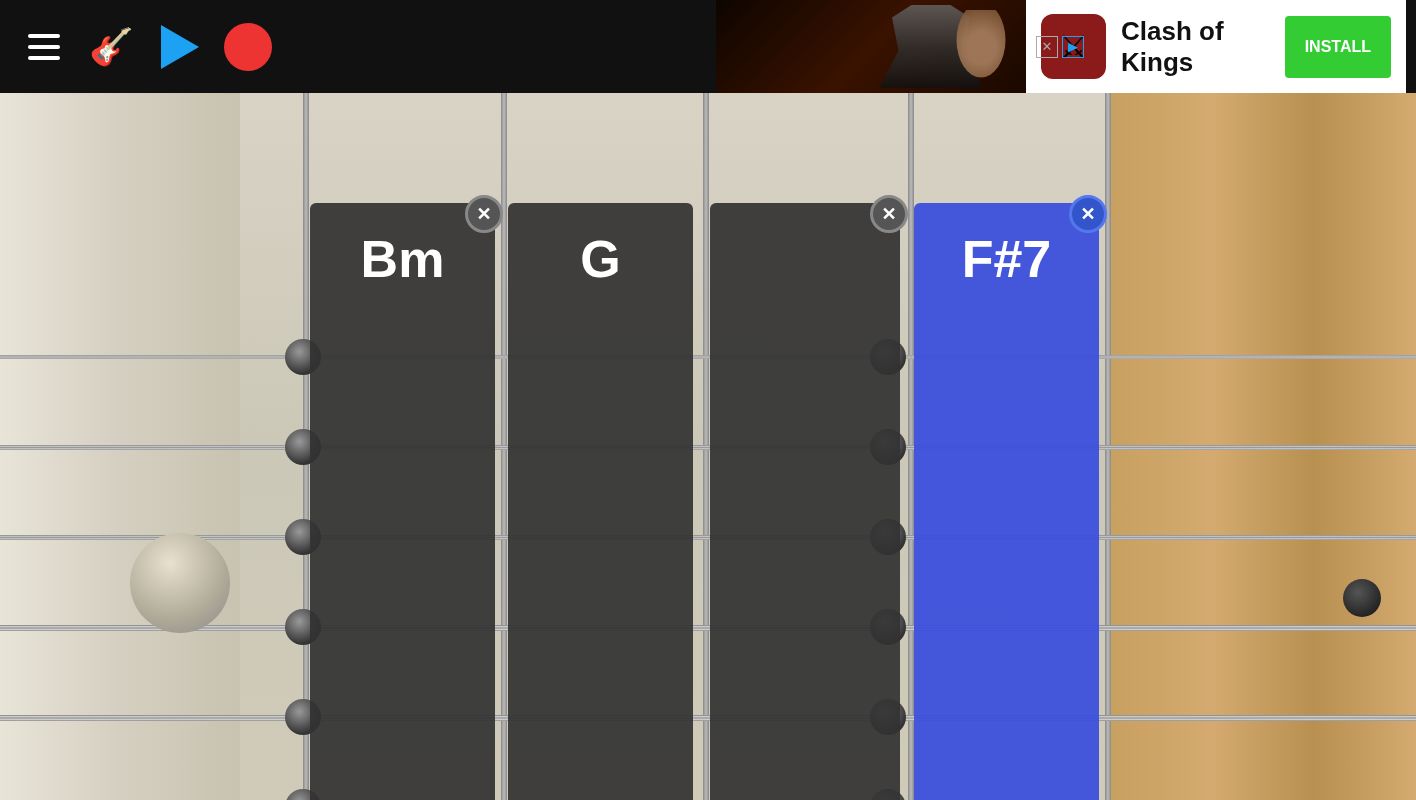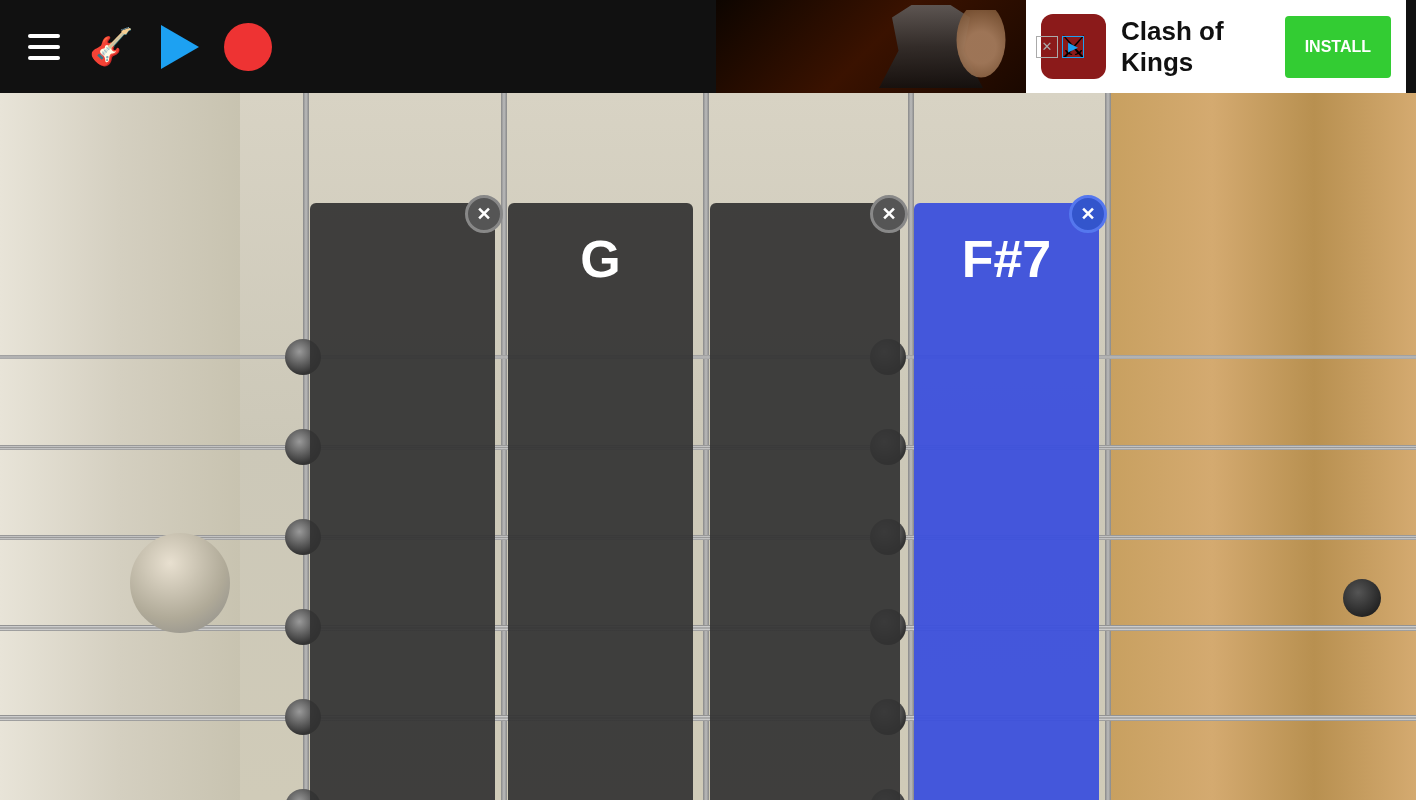--- a/index.html
+++ b/index.html
@@ -396,20 +396,21 @@
   <div class="string-dot-right" style="top:534px;"></div>
   <div class="string-dot-right" style="top:624px;"></div>
   <div class="string-dot-right" style="top:714px;"></div>
 
   <div class="nut-knob" style="top:490px;"></div>
 
   <div class="neck-dot" style="left:1343px;top:486px;"></div>
 
   <div class="chord-box" style="left:310px;width:185px;">
     <div class="chord-close" style="right:-8px;">✕</div>
+    <div class="chord-label">Bm</div>
   </div>
 
   <div class="chord-box" style="left:508px;width:185px;">
     <div class="chord-label">G</div>
   </div>
 
   <div class="chord-box" style="left:710px;width:190px;">
     <div class="chord-close" style="right:-8px;">✕</div>
   </div>
 

